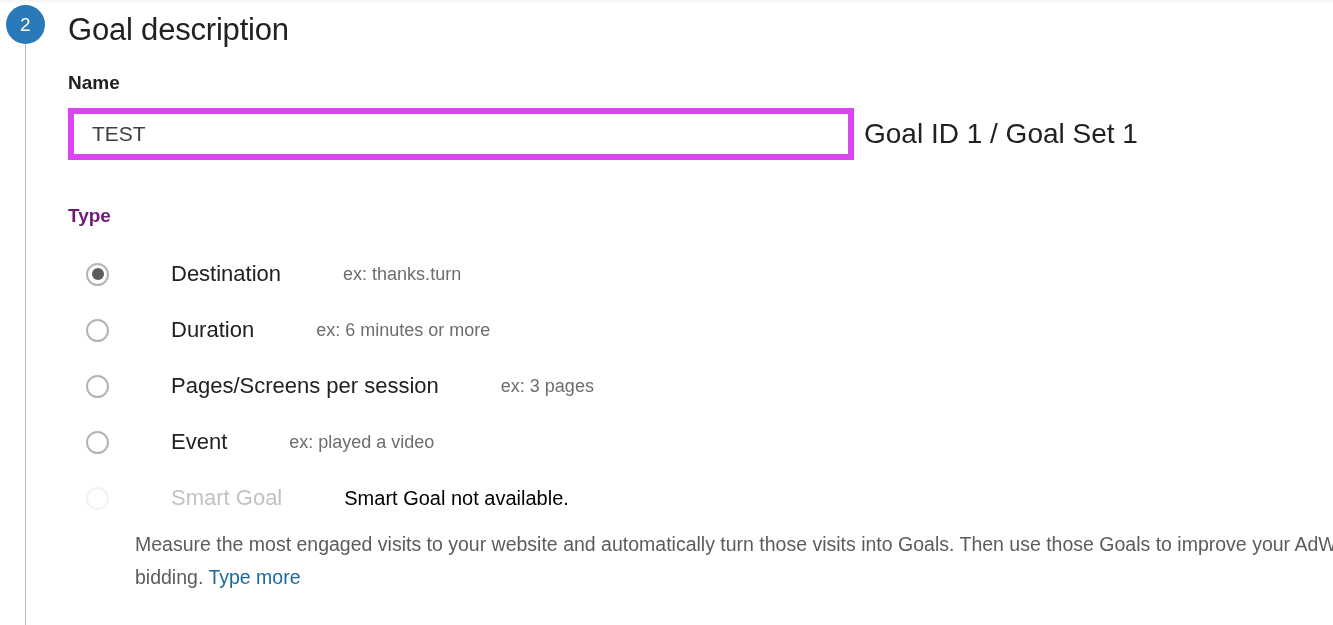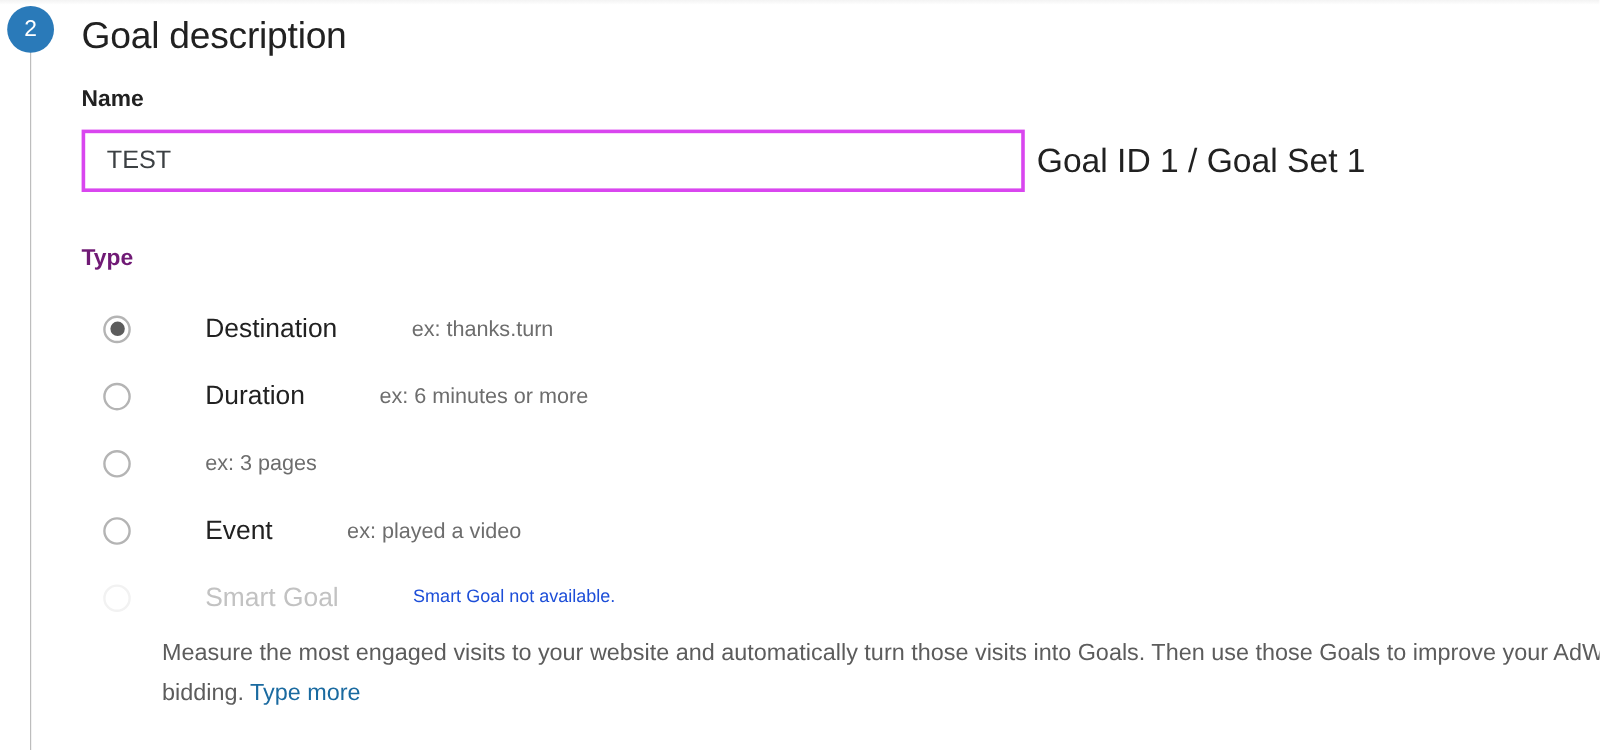--- a/index.html
+++ b/index.html
@@ -84,21 +84,21 @@
 
   .name-row {
     display: flex;
     align-items: center;
     margin-top: 13px;
   }
   .name-input {
     width: 786px;
     height: 52px;
     box-sizing: border-box;
-    border: 3px solid #d946ef;
+    border: 6px solid #d946ef;
     background: #ffffff;
     border-radius: 0;
     padding: 0 18px;
     font-family: "Liberation Sans", sans-serif;
     font-size: 21px;
     color: #3c4043;
     outline: none;
   }
   .goal-id {
     margin-left: 10px;
@@ -165,22 +165,22 @@
   }
 
   .radio-example {
     margin-left: 18px;
     font-size: 18px;
     color: #6d6d6d;
     line-height: 24px;
     white-space: nowrap;
   }
   .radio-example.dark {
-    font-size: 15px;
-    color: #1d4ed8;
+    font-size: 20px;
+    color: #000000;
   }
 
   
   .smart-desc {
     margin-left: 67px;
     margin-top: 2px;
     font-size: 19.5px;
     color: #5c5c5c;
     line-height: 33px;
     width: 1250px;
@@ -223,20 +223,21 @@
     </div>
 
     <div class="radio-row">
       <span class="radio"></span>
       <span class="radio-text">Duration</span>
       <span class="radio-example">ex: 6 minutes or more</span>
     </div>
 
     <div class="radio-row">
       <span class="radio"></span>
+      <span class="radio-text">Pages/Screens per session</span>
       <span class="radio-example">ex: 3 pages</span>
     </div>
 
     <div class="radio-row">
       <span class="radio"></span>
       <span class="radio-text">Event</span>
       <span class="radio-example">ex: played a video</span>
     </div>
 
     <div class="radio-row">

